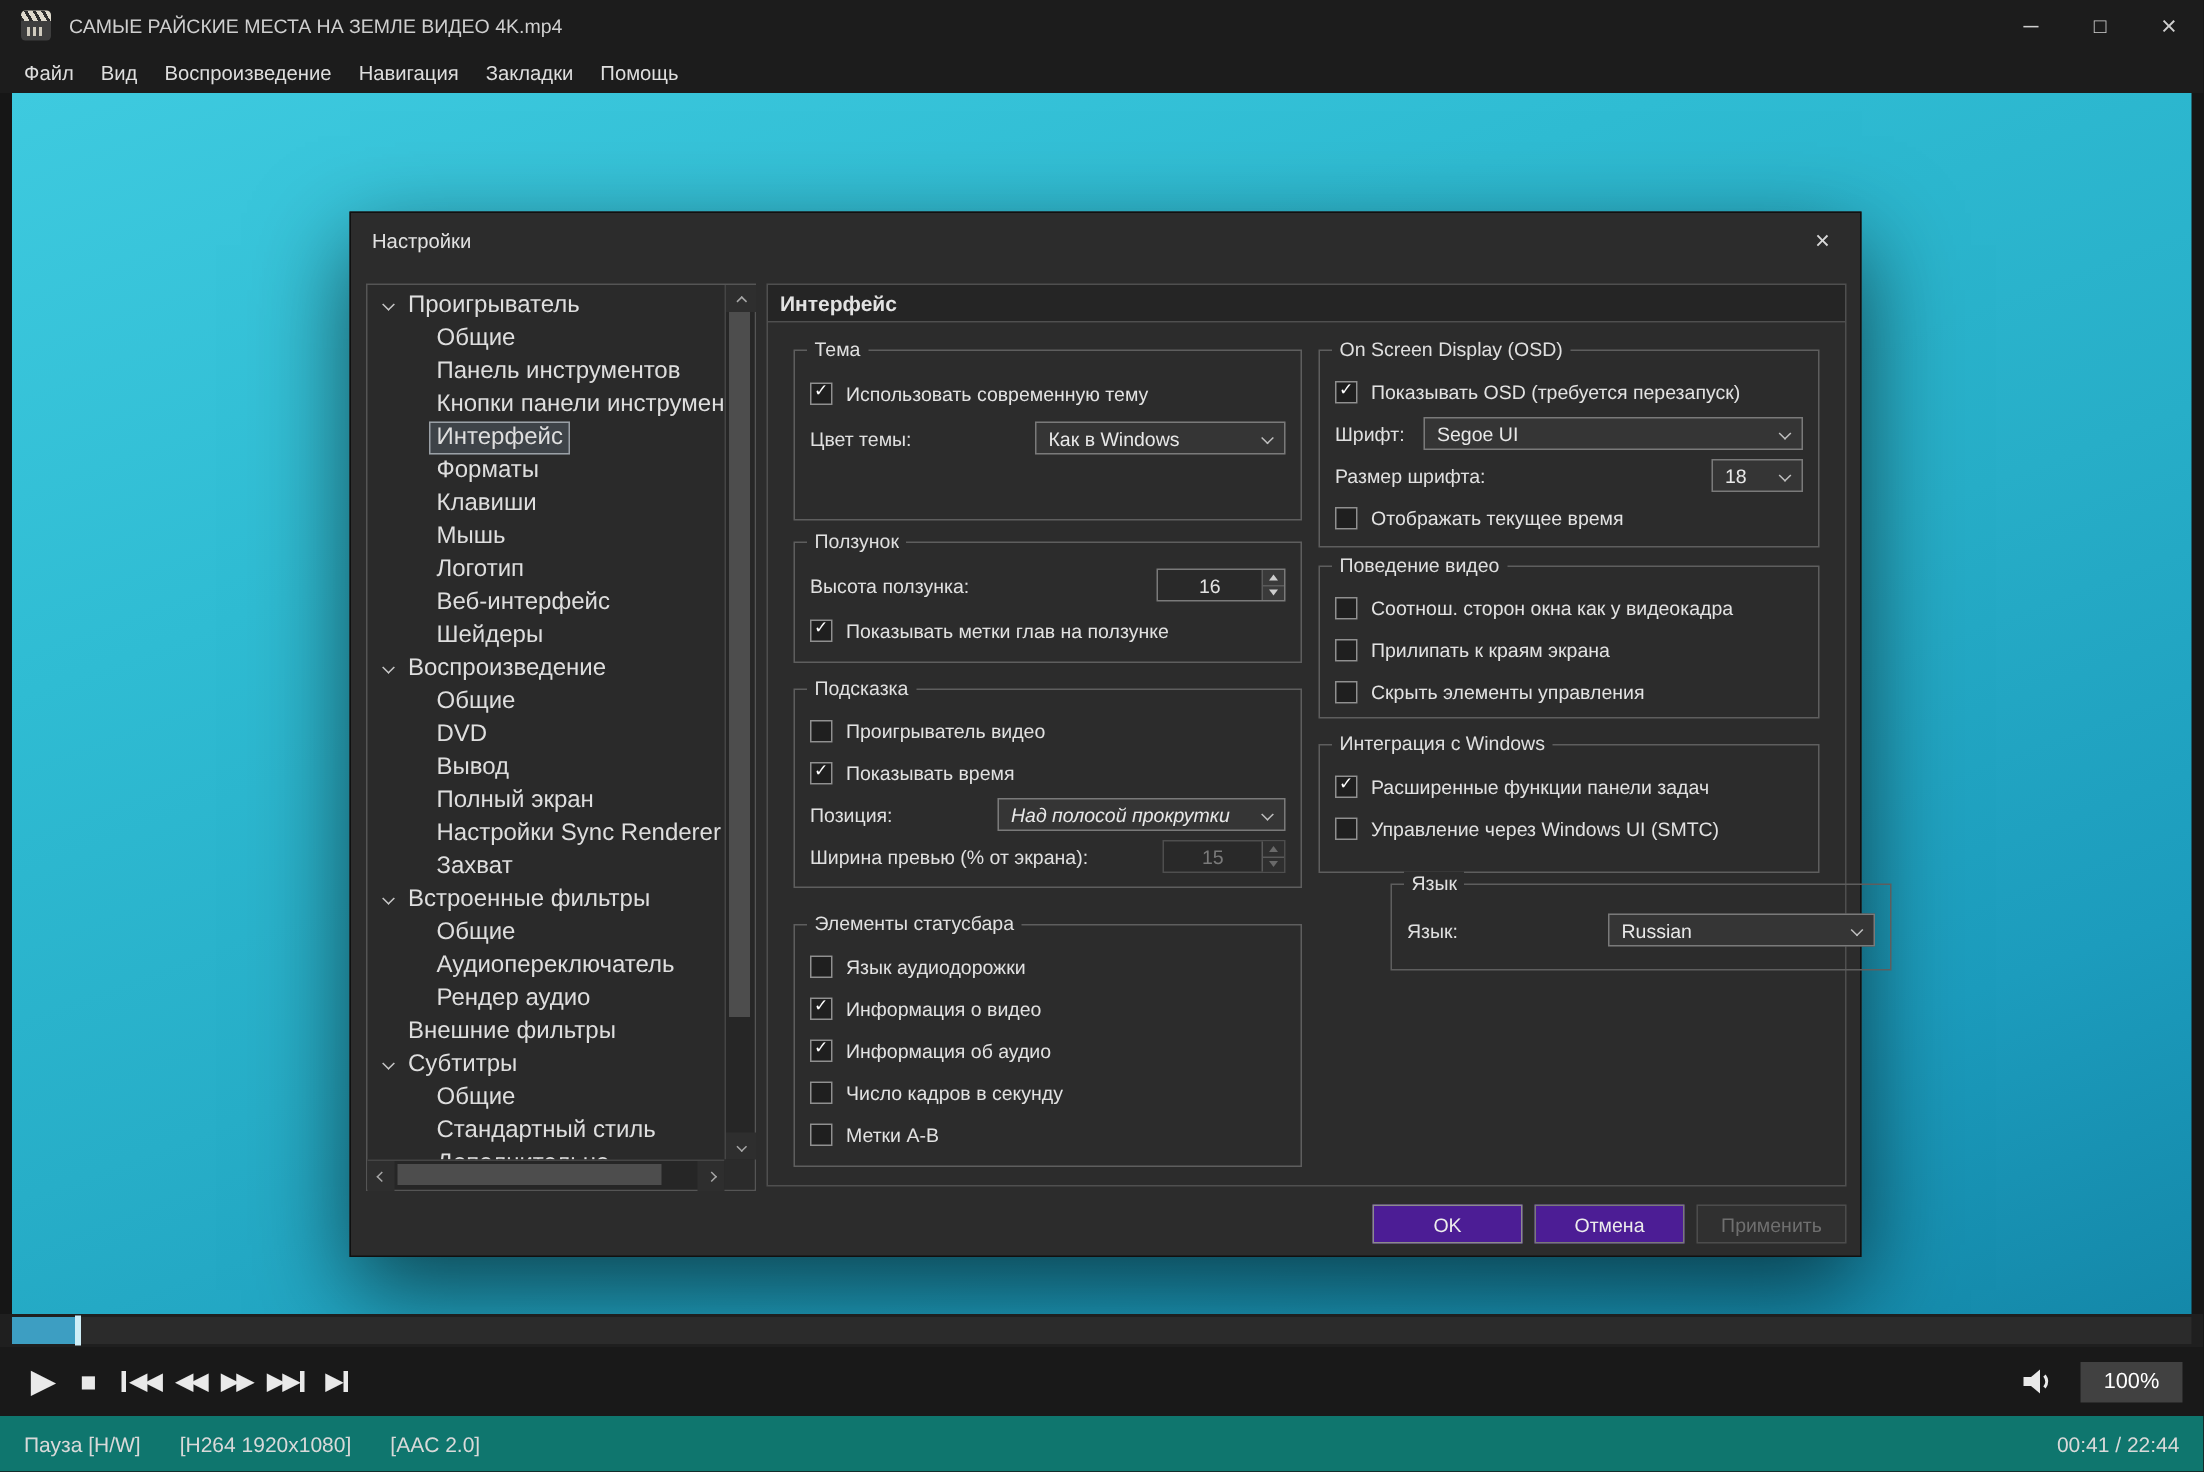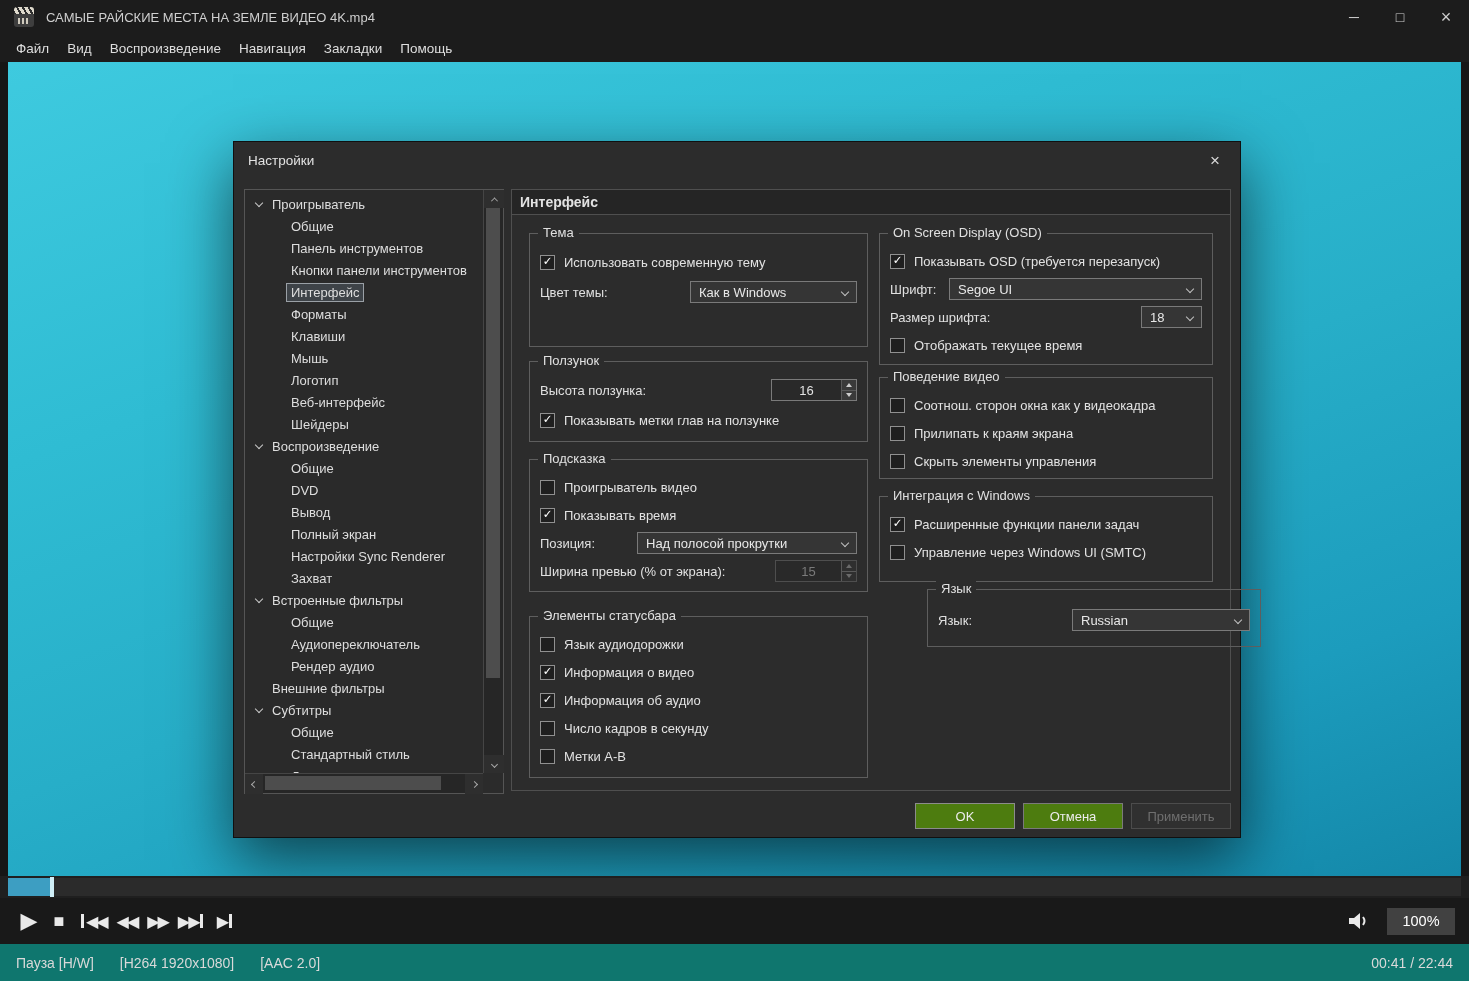--- a/index.html
+++ b/index.html
@@ -34,21 +34,21 @@
     background:#2c2c2c; border:1px solid #101010; box-shadow:0 22px 60px rgba(0,0,0,.6);
     font-size:13.5px; color:#e2e2e2; }
   .dlg-titlebar { position:absolute; top:0; left:0; right:0; height:37px; display:flex; align-items:center;
     padding:0 14px; font-size:13.5px; }
   .dlg-close { position:absolute; top:7px; right:10px; width:30px; height:24px; display:flex;
     align-items:center; justify-content:center; font-size:17px; color:#d8d8d8; }
   
   .tree-panel { position:absolute; left:10px; top:47px; width:260px; height:605px;
     border:1px solid #555; background:#2a2a2a; }
   .tree-view { position:absolute; top:0; left:0; right:20px; bottom:20px; overflow:hidden; padding-top:3px; }
-  .tree-item { height:22px; display:flex; align-items:center; white-space:nowrap; font-size:13px; color:#dedede; }
+  .tree-item { height:22px; display:flex; align-items:center; white-space:nowrap; font-size:16px; color:#dedede; }
   .tree-item.lv0 { padding-left:6px; }
   .tree-item.lv1 { padding-left:41px;align-items:center; }
   .tree-indent { display:inline-flex; width:16px; justify-content:center; align-items:center; flex:none; }
   .chev-sm { width:6px; height:6px; border-right:1.6px solid #c9c9c9; border-bottom:1.6px solid #c9c9c9;
     transform:rotate(45deg); margin-top:-3px; }
   .tree-label { padding:1px 4px; border:1px solid transparent; }
   .tree-item.selected .tree-label { background:#3e4348; border:1px solid #9aa0a6; }
   
   .vscroll { position:absolute; top:0; right:0; bottom:20px; width:20px; background:#262626; border-left:1px solid #454545; }
   .hscroll { position:absolute; left:0; right:20px; bottom:0; height:20px; background:#262626; border-top:1px solid #454545; }
@@ -75,35 +75,35 @@
   .row { display:flex; align-items:center; height:28px; padding:0 10px; }
   .row.tall { height:30px; }
   .flabel { font-size:13px; color:#e0e0e0; white-space:nowrap; }
   .checkbox { display:inline-flex; width:15px; height:15px; border:1px solid #909090; background:#1f1f1f;
     align-items:center; justify-content:center; font-size:11.5px; line-height:1; color:#fff; flex:none; margin-right:9px; }
   .clabel { font-size:13px; white-space:nowrap; }
   .dropdown { position:relative; height:22px; background:#353535; border:1px solid #7a7a7a; display:inline-flex;
     align-items:center; padding:0 22px 0 8px; margin-left:auto; font-size:13px; color:#e8e8e8; flex:none; }
   .chev { position:absolute; right:8px; top:7px; width:6px; height:6px;
     border-right:1.6px solid #c0c0c0; border-bottom:1.6px solid #c0c0c0; transform:rotate(45deg); }
-  .w167 { width:167px; } .w185 { width:220px; } .w253 { width:253px; } .w61 { width:61px; } .w178 { width:178px; }
+  .w167 { width:167px; } .w185 { width:192px;font-style:italic; } .w253 { width:253px; } .w61 { width:61px; } .w178 { width:178px; }
   .spinner { display:inline-flex; height:22px; width:86px; margin-left:auto; border:1px solid #7a7a7a; background:#292929; flex:none; }
   .sp-val { flex:1; display:flex; align-items:center; justify-content:center; font-size:13px; }
   .sp-btns { width:15px; display:flex; flex-direction:column; border-left:1px solid #5a5a5a; }
   .sp-b { flex:1; display:flex; align-items:center; justify-content:center; background:#3a3a3a; }
   .sp-b + .sp-b { border-top:1px solid #5a5a5a; }
   .tri-up { width:0; height:0; border-left:3.5px solid transparent; border-right:3.5px solid transparent; border-bottom:4px solid #cdcdcd; }
   .tri-down { width:0; height:0; border-left:3.5px solid transparent; border-right:3.5px solid transparent; border-top:4px solid #cdcdcd; }
   .spinner.disabled { border-color:#4e4e4e; }
   .spinner.disabled .sp-val { color:#7a7a7a; }
   .spinner.disabled .sp-b { background:#2f2f2f; }
   .spinner.disabled .tri-up { border-bottom-color:#6a6a6a; }
   .spinner.disabled .tri-down { border-top-color:#6a6a6a; }
   
-  .dlg-btn { position:absolute; top:661px; width:100px; height:26px; background:#4d7c0f; border:1px solid #8c8c8c;
+  .dlg-btn { position:absolute; top:661px; width:100px; height:26px; background:#4c1d95; border:1px solid #8c8c8c;
     color:#ececec; font-size:13px; display:flex; align-items:center; justify-content:center; }
   .dlg-btn.ok { left:681px; } .dlg-btn.cancel { left:789px; border-color:#7a7a7a; }
   .dlg-btn.apply { left:897px; background:#303030; border-color:#4c4c4c; color:#6f6f6f; }
   
   .seekbar { position:absolute; top:876px; left:0; right:0; height:22px; background:#1f1f1f; }
   .seek-track { position:absolute; left:8px; right:8px; top:2px; bottom:2px; background:#2b2b2b; }
   .seek-fill { position:absolute; left:8px; top:2px; bottom:2px; background:#3d9ec2; }
   .seek-thumb { position:absolute; top:1px; bottom:1px; width:4px; background:#cfeef7; }
   .controls { position:absolute; top:898px; left:0; right:0; height:46px; background:#191919;
     display:flex; align-items:center; padding:0 14px; }

